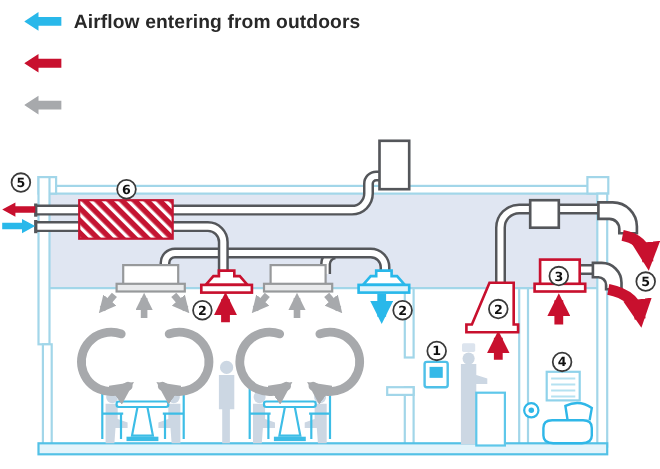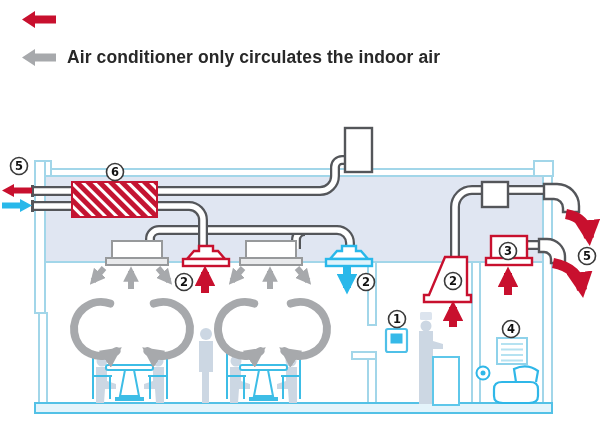--- a/index.html
+++ b/index.html
@@ -29,28 +29,33 @@
                text-anchor:middle;}
 </style>
 </head>
 <body>
 
 <div class="stage">
 
   <div class="legend">
     <div class="legend-row">
       <svg width="34" height="19" viewBox="0 0 34 19">
+        <polygon class="a-cyan" points="0,9.5 13,1 13,5.5 34,5.5 34,13.5 13,13.5 13,18"></polygon>
+      </svg>
+      <span class="legend-label">Airflow entering from outdoors</span>
+    </div>
+    <div class="legend-row">
+      <svg width="34" height="19" viewBox="0 0 34 19">
         <polygon class="a-red" points="0,9.5 13,1 13,5.5 34,5.5 34,13.5 13,13.5 13,18"></polygon>
       </svg>
     </div>
     <div class="legend-row">
       <svg width="34" height="19" viewBox="0 0 34 19">
         <polygon class="a-gray" points="0,9.5 13,1 13,5.5 34,5.5 34,13.5 13,13.5 13,18"></polygon>
       </svg>
-      <span class="legend-label">Air conditioner only circulates the indoor air</span>
     </div>
   </div>
 
   <svg class="diagram-svg" width="600" height="426" viewBox="0 0 600 426">
     <defs>
       <pattern id="hatch" width="8" height="8" patternUnits="userSpaceOnUse" patternTransform="rotate(-45)">
         <rect width="8" height="8" fill="#c41432"></rect>
         <rect width="3" height="8" fill="#ffffff"></rect>
       </pattern>
       <marker id="mRed" viewBox="0 0 8 8" refX="5.5" refY="4" markerWidth="2.6" markerHeight="2.6" orient="auto">

